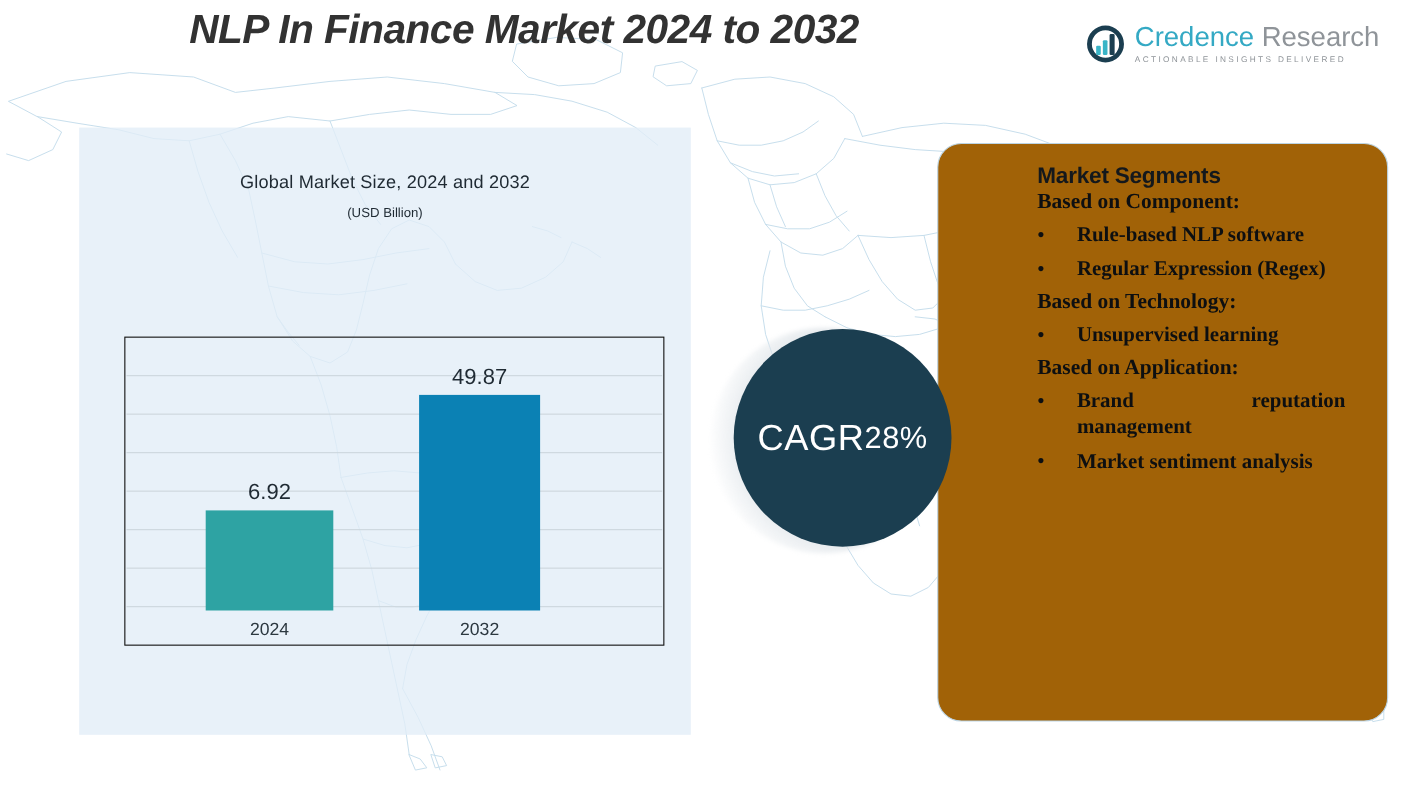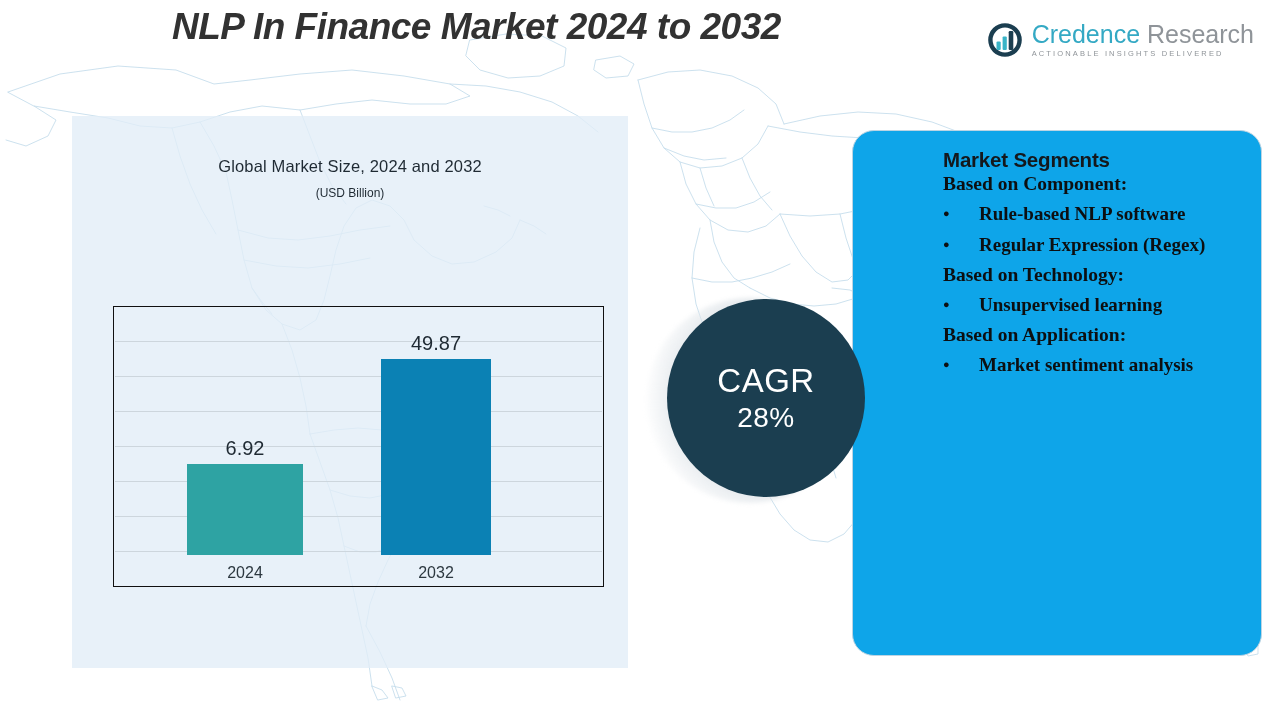--- a/index.html
+++ b/index.html
@@ -199,21 +199,21 @@
   }
   #cagr-circle {
     position: absolute;
     left: 21px;
     top: 3px;
     width: 198px;
     height: 198px;
     border-radius: 50%;
     background: #1b3e50;
     display: flex;
-    flex-direction: column;
+    flex-direction: row;
     align-items: center;
     justify-content: center;
     color: #ffffff;
   }
   #cagr-label {
     font-size: 33px;
     letter-spacing: 0.5px;
     line-height: 1.18;
   }
   #cagr-value {
@@ -222,21 +222,21 @@
     line-height: 1.18;
   }
 
   
   #segments-panel {
     position: absolute;
     left: 852px;
     top: 130px;
     width: 410px;
     height: 526px;
-    background: #0ea5e9;
+    background: #a16207;
     border: 1.2px solid #bcd4e3;
     border-radius: 22px;
     box-sizing: border-box;
     z-index: 3;
     padding: 17px 38px 10px 90px;
   }
   #segments-title {
     font-size: 20.5px;
     font-weight: bold;
     color: #14181c;
@@ -433,17 +433,18 @@
       <li class="seg-item">Regular Expression (Regex)</li>
     </ul>
 
     <div class="seg-group-head">Based on Technology:</div>
     <ul class="seg-list">
       <li class="seg-item">Unsupervised learning</li>
     </ul>
 
     <div class="seg-group-head">Based on Application:</div>
     <ul class="seg-list">
+      <li class="seg-item">Brand reputation management</li>
       <li class="seg-item">Market sentiment analysis</li>
     </ul>
   </div>
 
 </div>
 
 </body></html>

